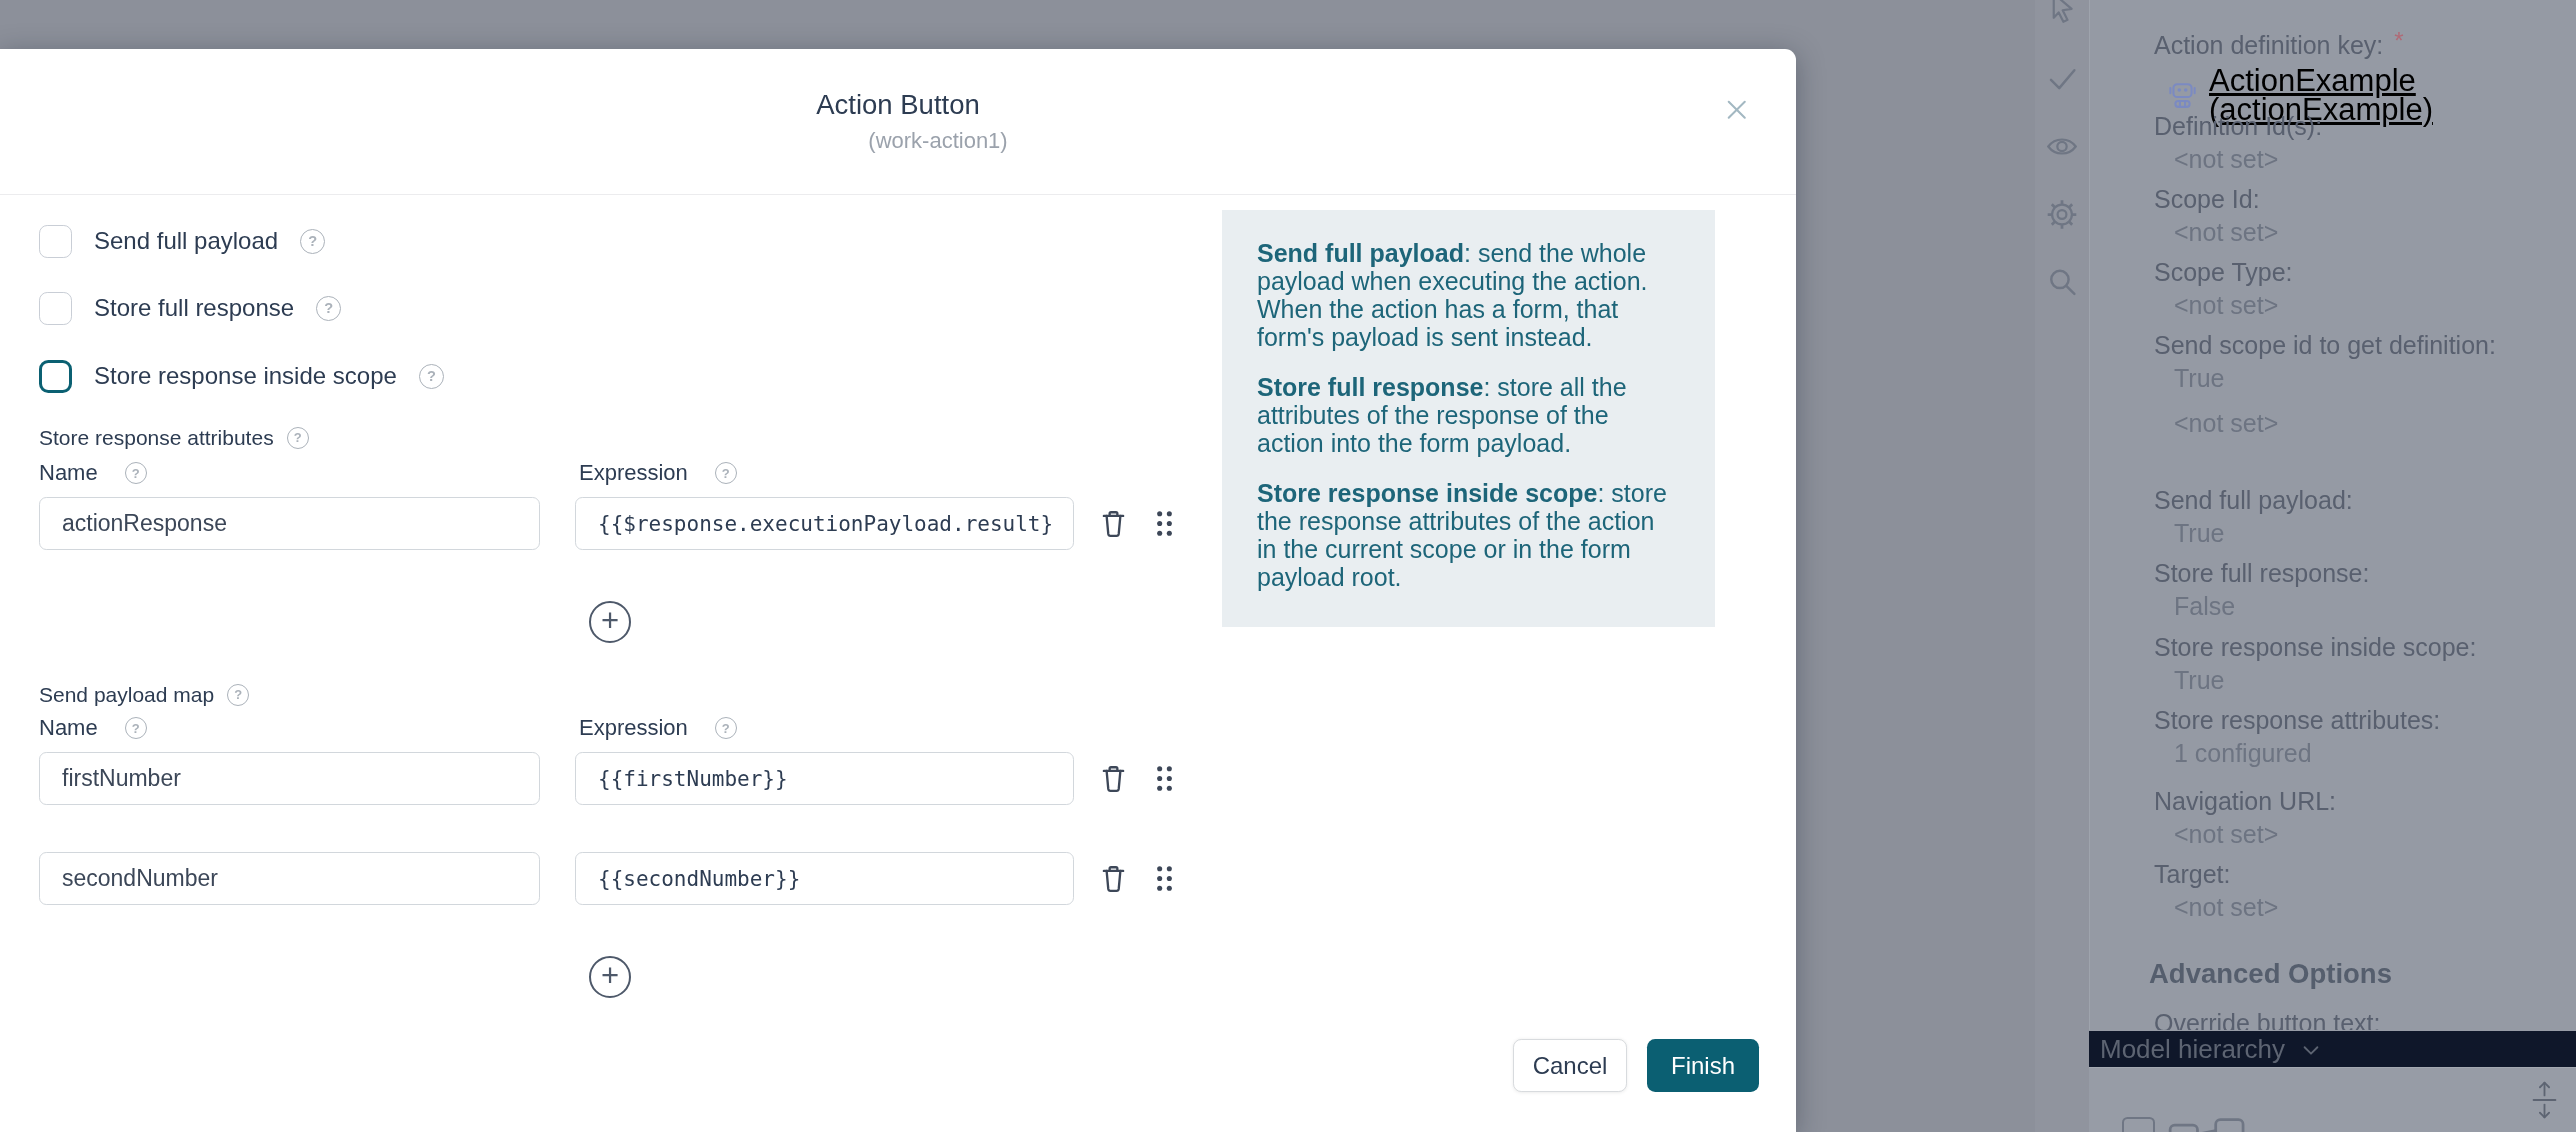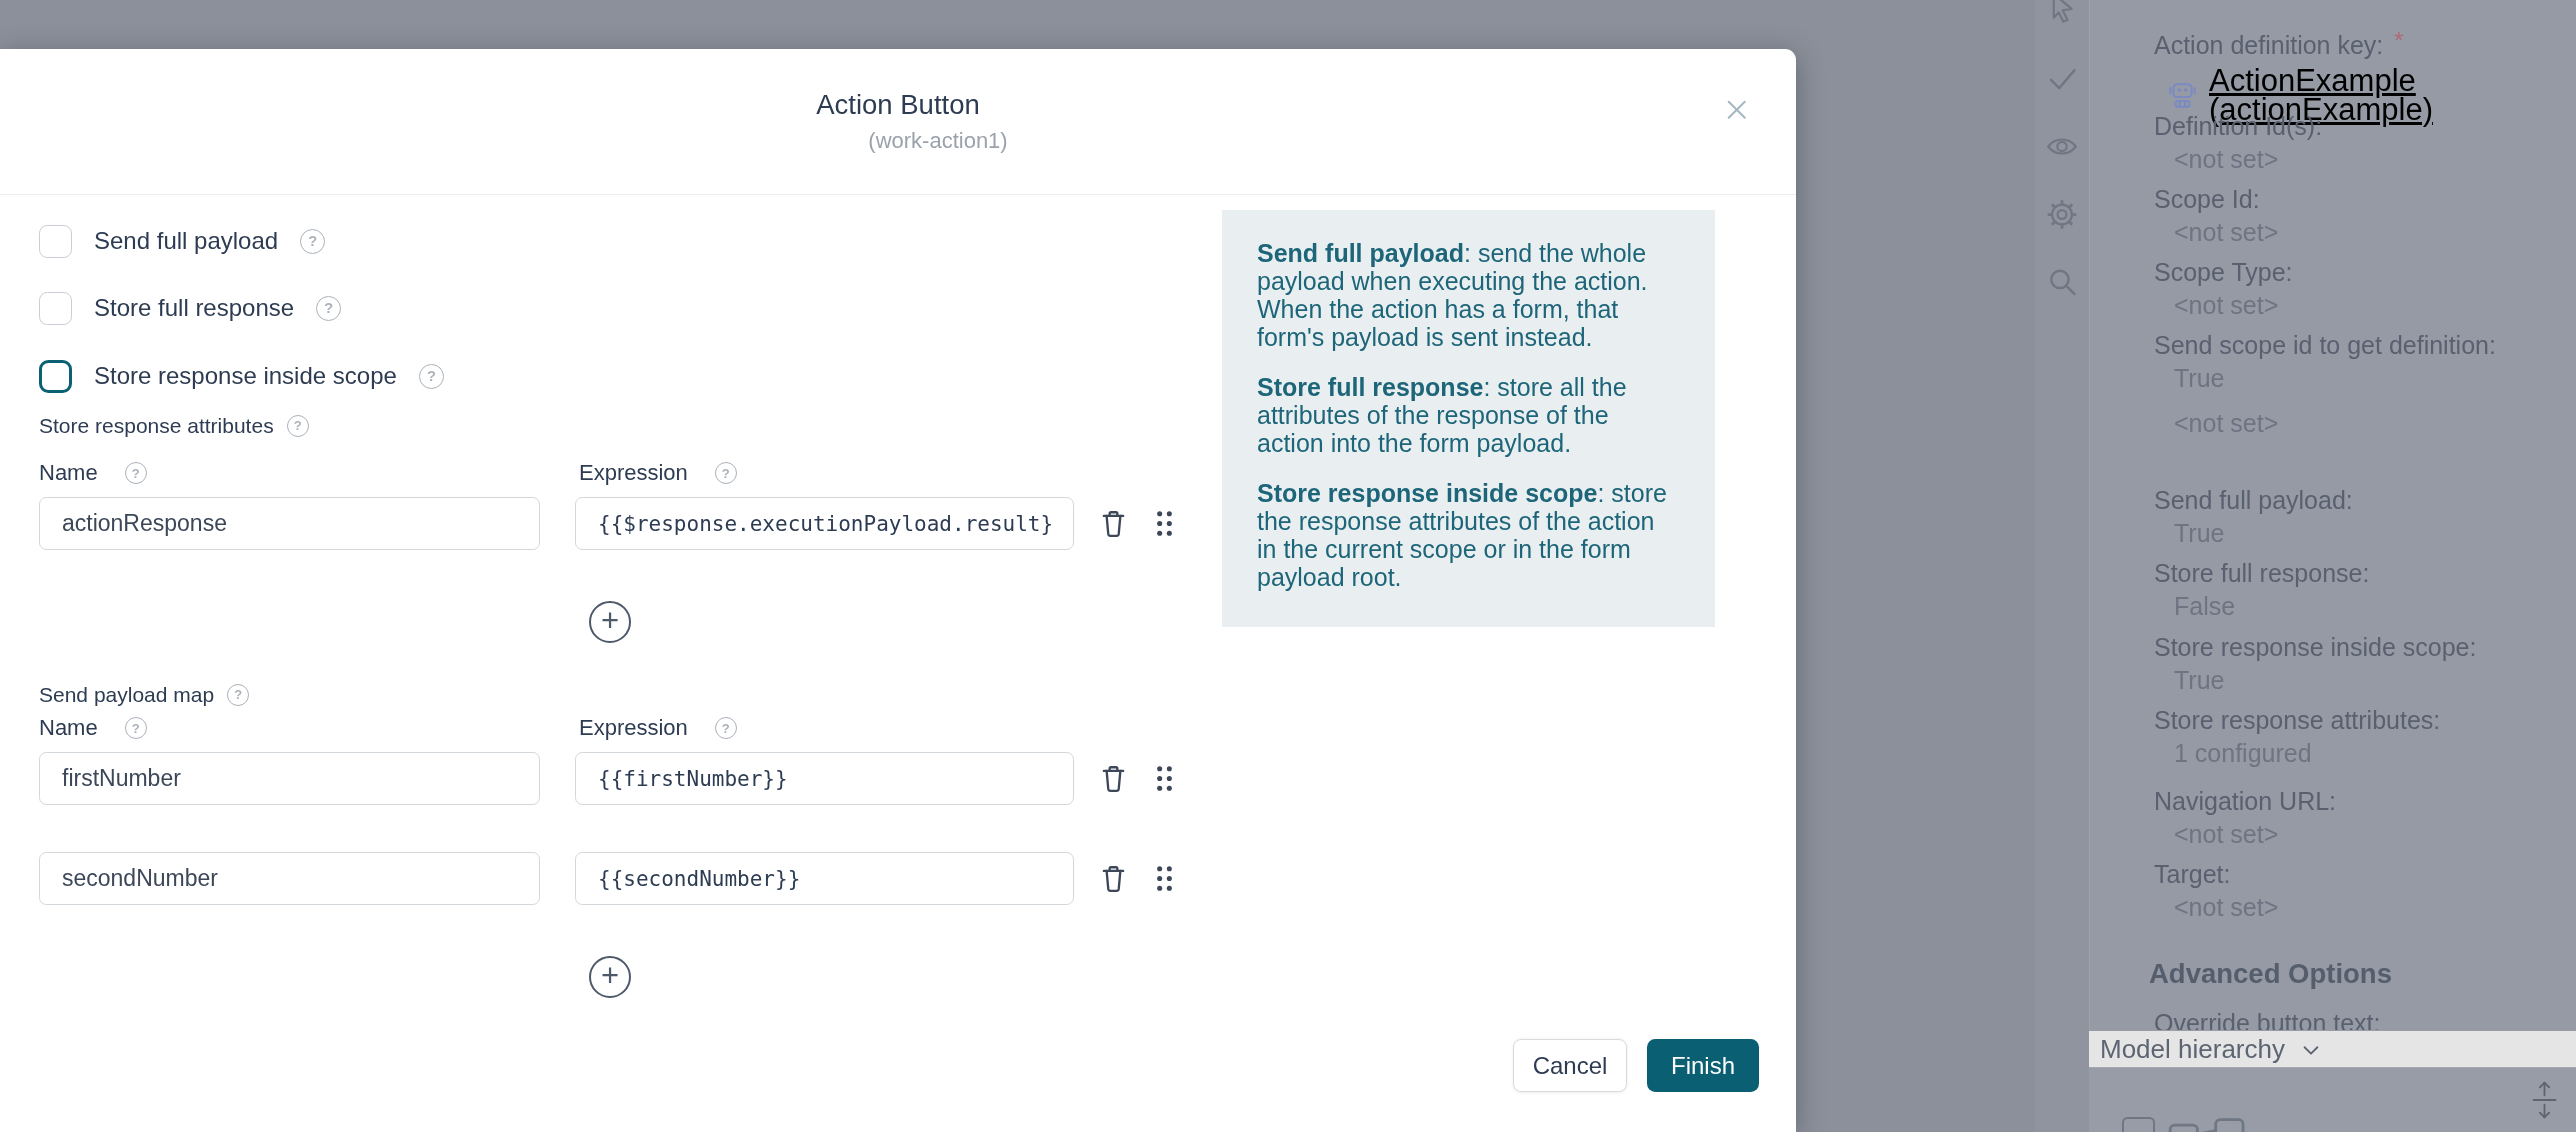--- a/index.html
+++ b/index.html
@@ -14,21 +14,21 @@
   .sidebar{position:absolute;left:2089px;top:0;width:487px;height:1132px;background:#959aa4;border-left:0.9px solid #9fa4ad;box-sizing:border-box;overflow:hidden;}
   .prop{position:absolute;left:64px;width:403px;font-size:25px;line-height:29px;}
   .prop-label{color:#59606f;font-weight:500;}
   .prop-value{color:#6d7482;margin-top:3.7px;padding-left:20px;}
   .req{color:#b06a76;margin-left:11px;position:relative;top:-4.6px;font-size:24px;}
   .prop-link-row{margin-top:5.5px;padding-left:13px;display:flex;align-items:center;gap:11px;}
   .prop-link{color:#000000;text-decoration:underline;font-size:31px;}
   .adv-title{position:absolute;left:59px;top:958px;font-size:27.5px;font-weight:700;color:#555e6d;}
   .override{position:absolute;left:64px;top:1009px;font-size:25px;font-weight:500;color:#59606f;}
 
-  .model-bar{position:absolute;left:2089px;top:1030px;width:487px;height:38px;background:#e5e5e5;border-top:0.9px solid #979ca6;box-sizing:border-box;display:flex;align-items:center;gap:14.6px;padding-left:11px;}
+  .model-bar{position:absolute;left:2089px;top:1030px;width:487px;height:38px;background:#0f172a;border-top:0.9px solid #979ca6;box-sizing:border-box;display:flex;align-items:center;gap:14.6px;padding-left:11px;}
   .model-bar-label{font-size:26px;color:#5d6472;font-weight:500;}
   .model-panel{position:absolute;left:2089px;top:1067px;width:487px;height:65px;background:#979ca6;border-top:0.9px solid #a3a8b1;box-sizing:border-box;overflow:hidden;}
   .resize-handle{position:absolute;right:16.5px;top:11px;}
   .partial-cb{position:absolute;left:33px;bottom:-13px;width:29px;height:24px;border:2.7px solid #6f7684;border-radius:5.5px;}
   .partial-tree{position:absolute;left:79px;bottom:-14.6px;}
 
   
   .modal{position:absolute;left:0;top:49px;width:1796px;height:1083px;background:#ffffff;border-radius:0 11px 0 0;box-shadow:0 5.5px 27.5px rgba(20,28,45,.35);text-decoration:underline;}
   .modal-title{position:absolute;top:40px;left:0;width:100%;text-align:center;font-size:27.5px;font-weight:500;color:#2d3c52;}
   .modal-sub{position:absolute;top:79px;left:0;width:100%;text-align:center;font-size:22px;color:#9ba2ac;padding-left:40px;}
@@ -230,21 +230,21 @@
       <span class="cb"></span>
       <span class="cb-label">Store full response</span>
       <span class="help">?</span>
     </div>
     <div class="cb-row" style="top:307px">
       <span class="cb focused"></span>
       <span class="cb-label">Store response inside scope</span>
       <span class="help">?</span>
     </div>
 
-    <div class="section-label" style="top:363px">
+    <div class="section-label" style="top:375px">
       <span>Store response attributes</span>
       <span class="help sm">?</span>
     </div>
     <div class="col-headers" style="top:411px">
       <span class="col-h" style="left:39px">
           <span>Name</span>
           <span class="help sm">?</span>
         </span>
       <span class="col-h" style="left:579px">
           <span>Expression</span>

